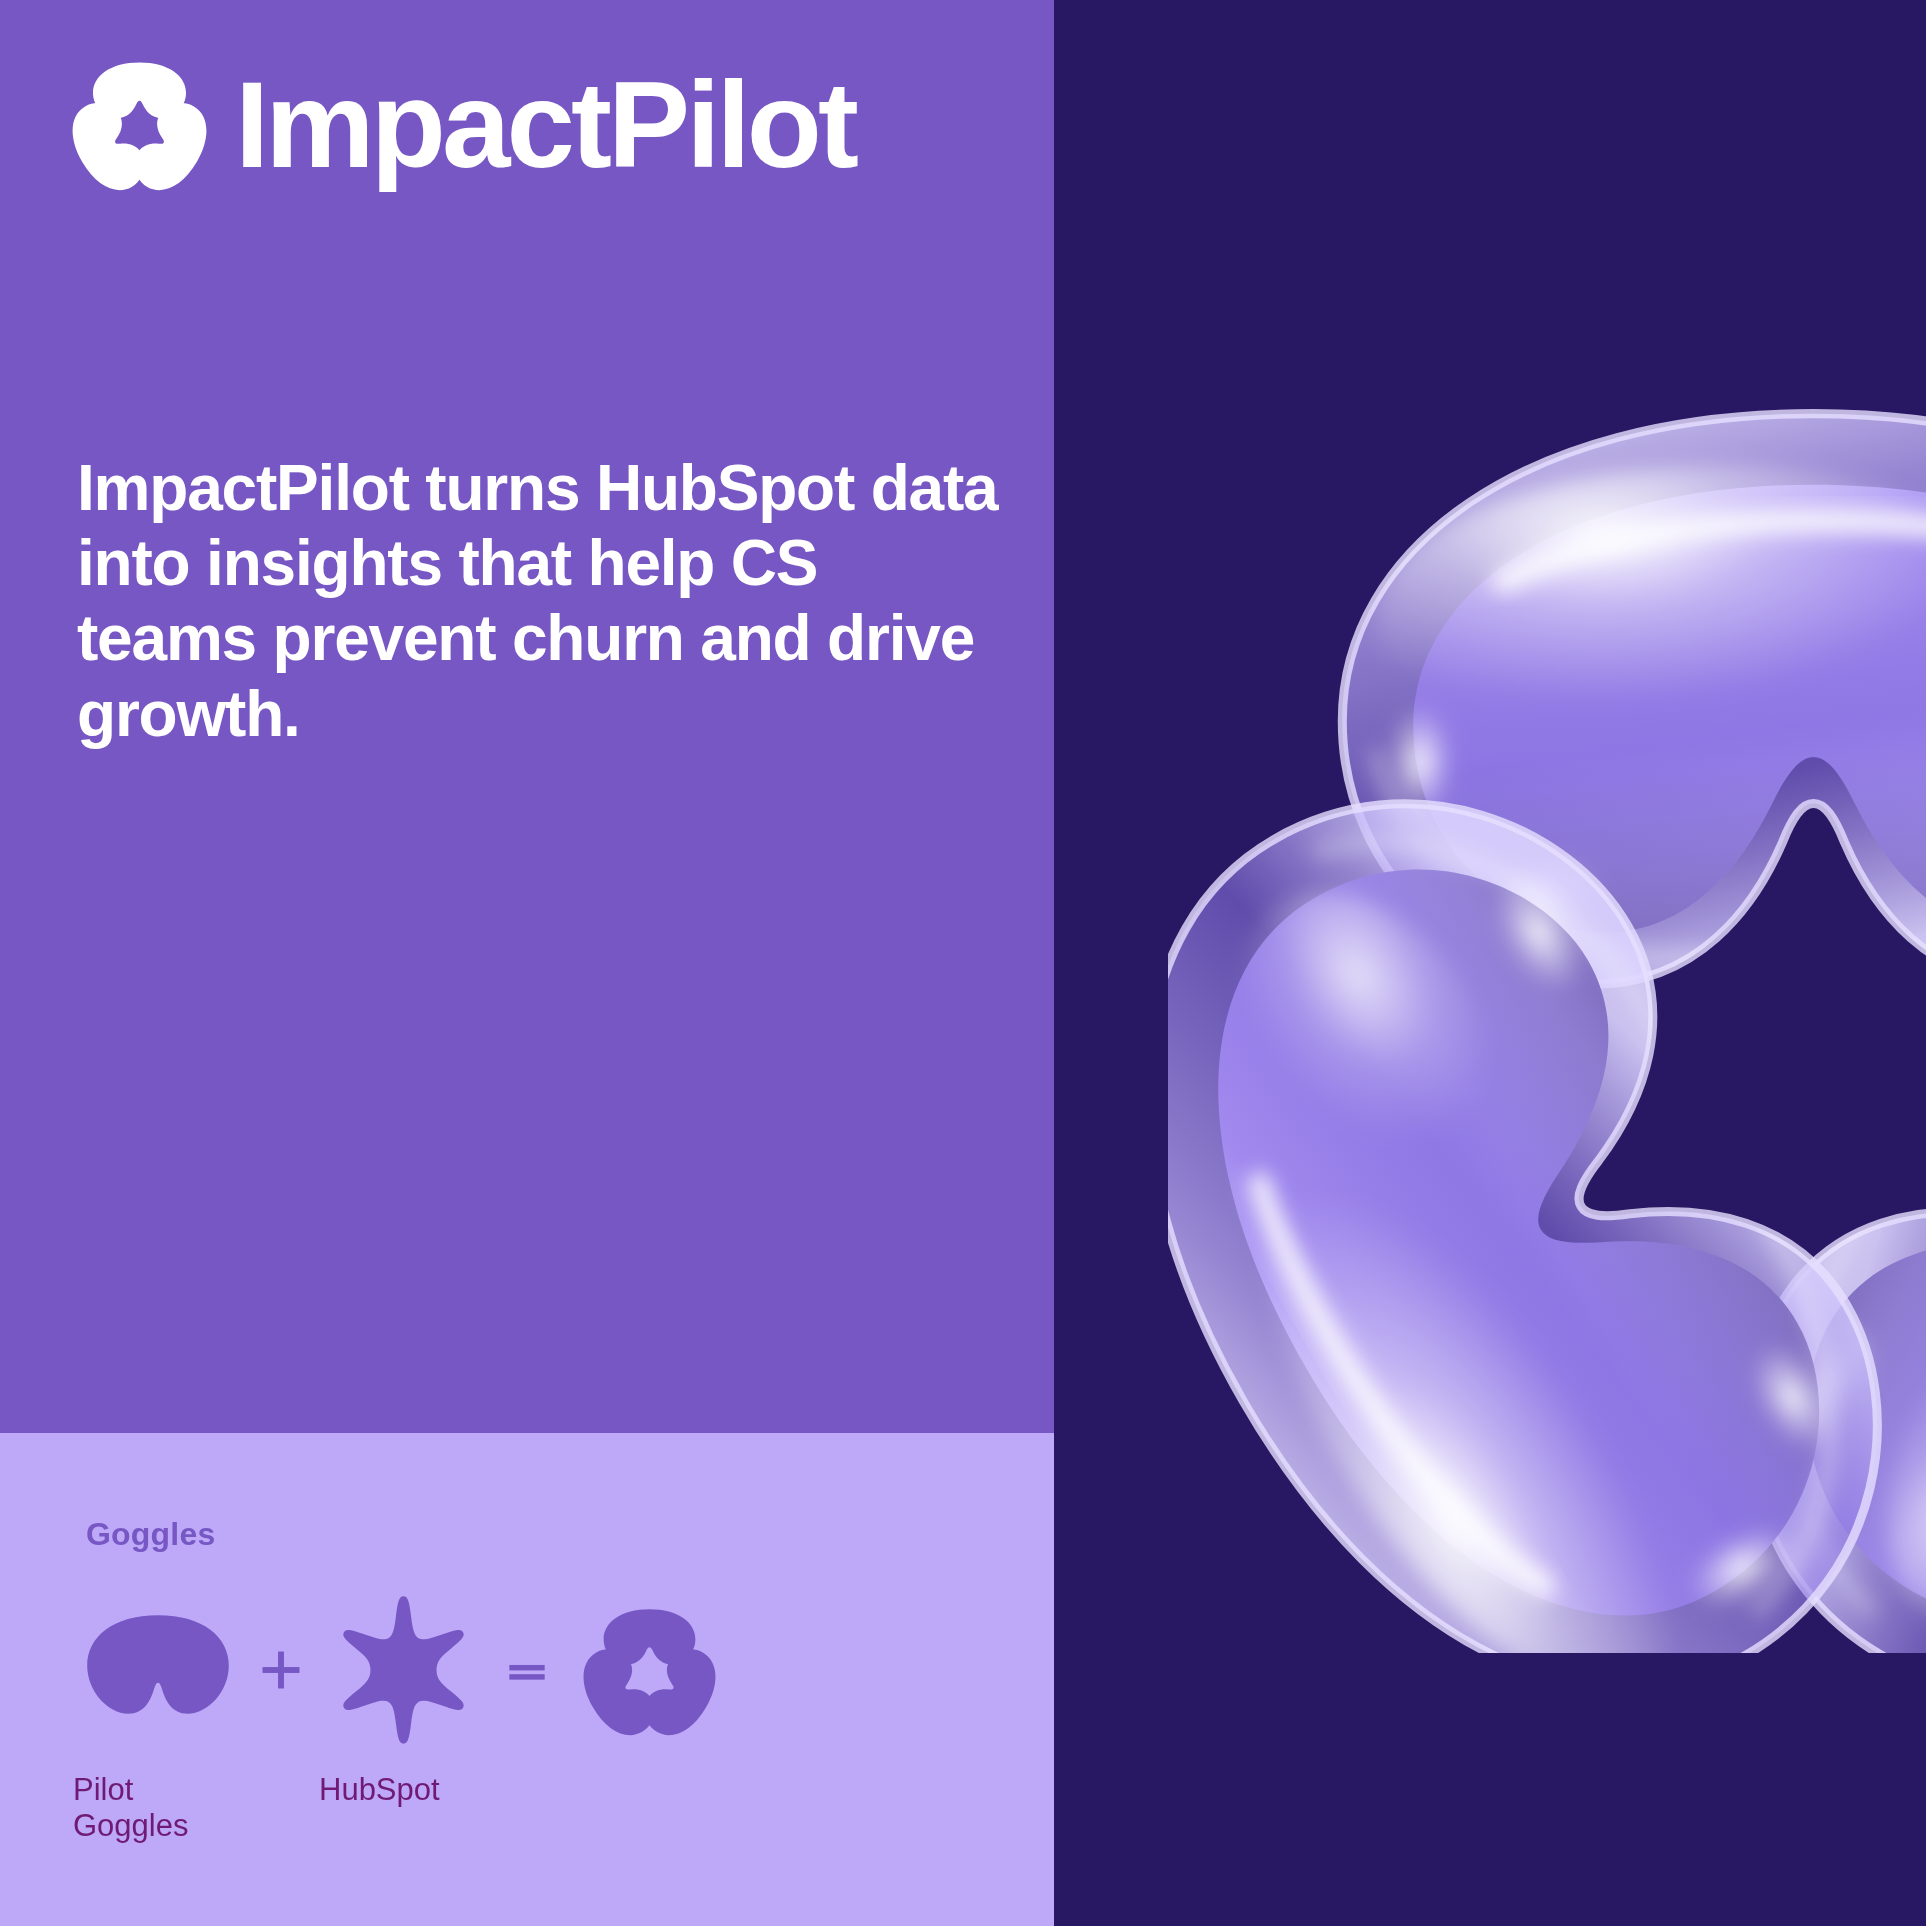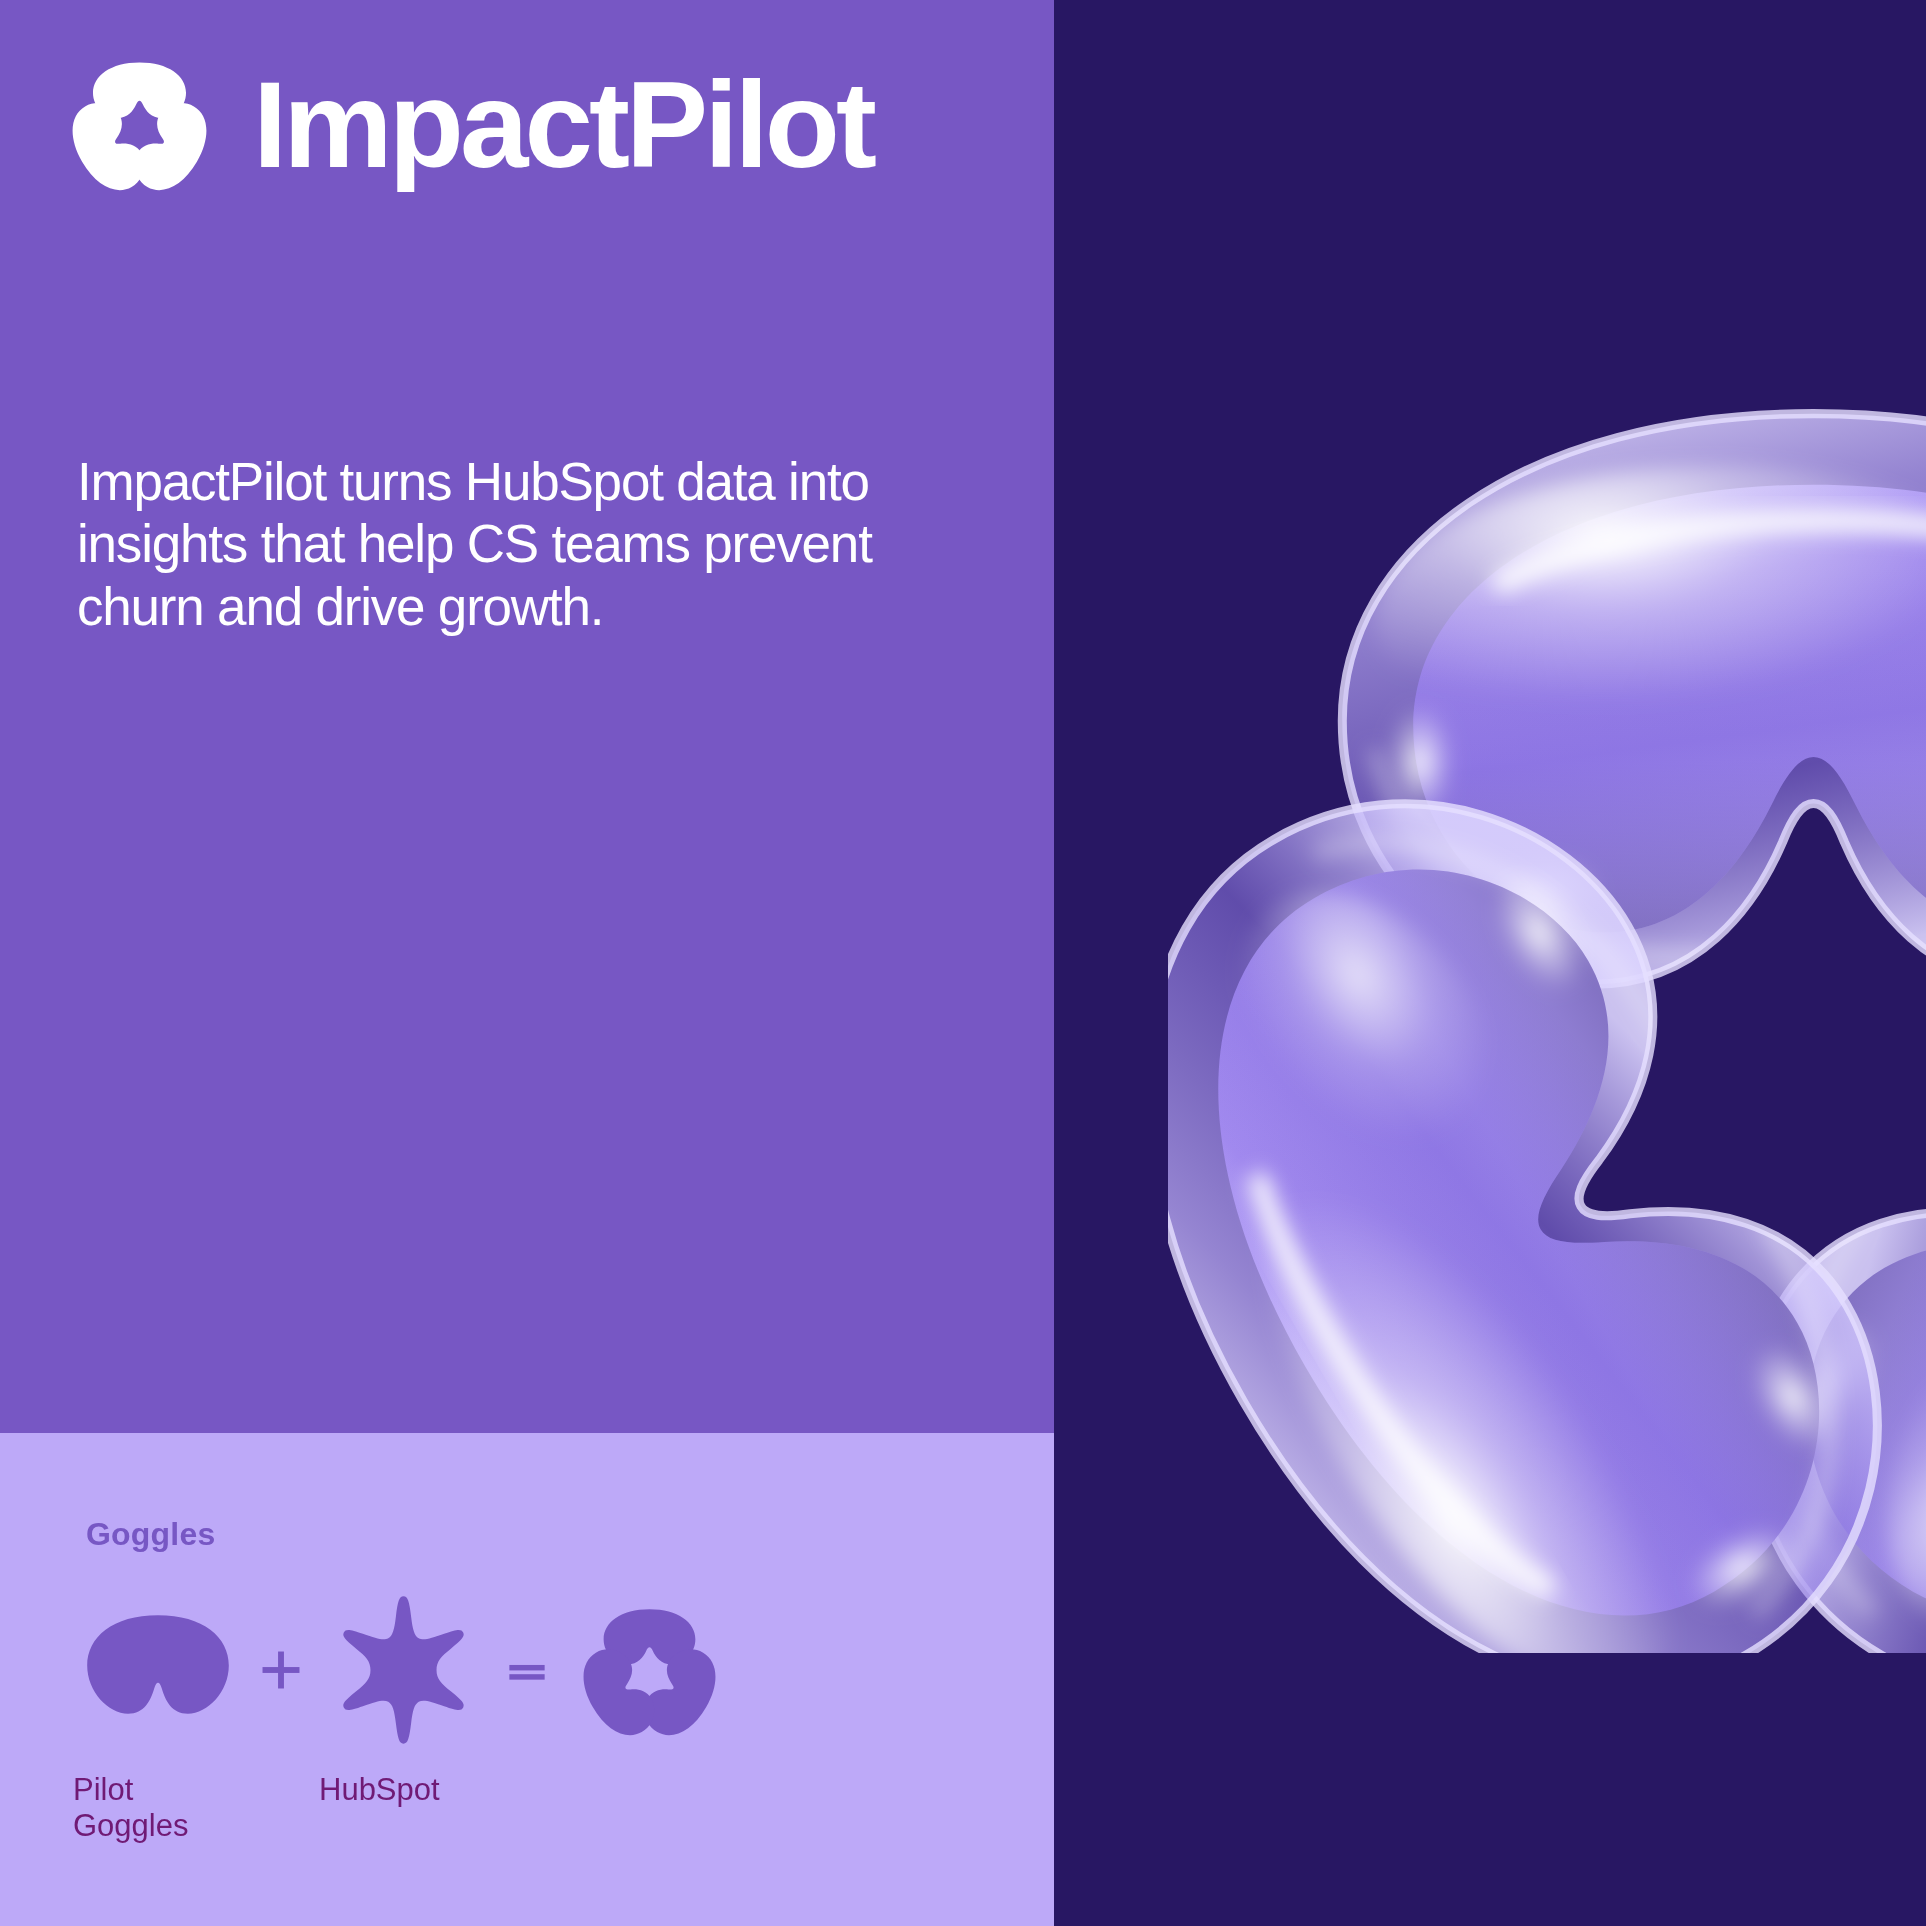--- a/index.html
+++ b/index.html
@@ -30,32 +30,32 @@
 
   
   .left-top{
     position:absolute; left:0; top:0;
     width:1054px; height:1433px;
     background:#7757c4;
     overflow:hidden;
   }
   .brand{
     position:absolute; left:69px; top:54px;
-    display:flex; align-items:center; gap:43px;
+    display:flex; align-items:center; gap:25px;
   }
   .brand-mark{ width:141px; height:141px; flex:0 0 auto; }
   .brand-mark svg{ width:100%; height:100%; display:block; }
   .brand-word{
     font-size:123px; font-weight:700; color:#ffffff;
     letter-spacing:-3.9px; line-height:1; white-space:nowrap;
   }
   .headline{
     position:absolute; left:77px; top:451px;
     width:925px;
-    font-size:53px; font-weight:400; color:#ffffff;
+    font-size:64px; font-weight:700; color:#ffffff;
     line-height:1.175; letter-spacing:-1.2px;
   }
 
   
   .left-bottom{
     position:absolute; left:0; top:1433px;
     width:1054px; height:493px;
     background:#bda9f8;
     overflow:hidden;
   }

